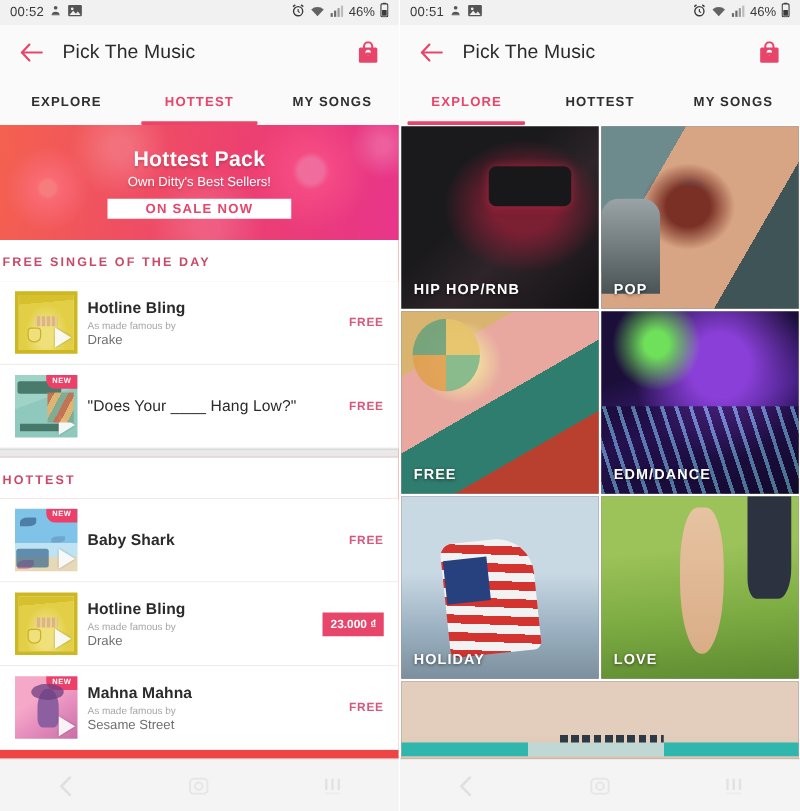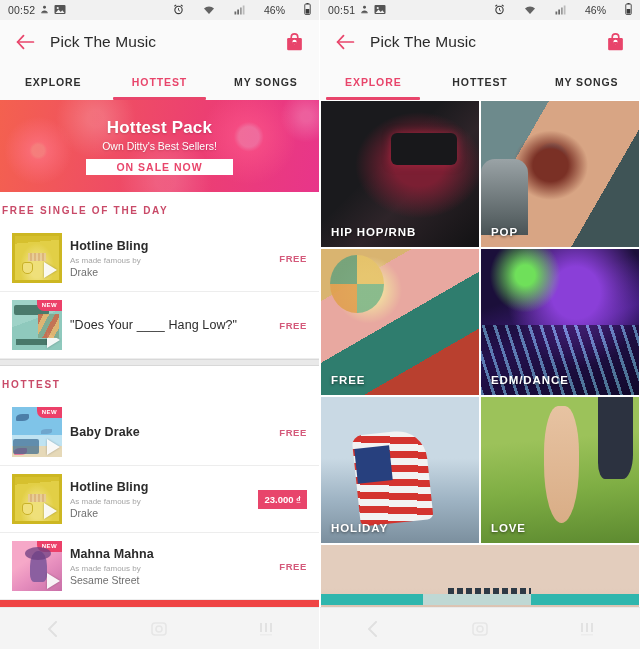--- a/index.html
+++ b/index.html
@@ -8,21 +8,21 @@
   .screens { display:flex; width:640px; height:649px; }
   .phone { width:320px; height:649px; position:relative; overflow:hidden;
     background:#f7f7f7; display:flex; flex-direction:column; }
   .phone.left { border-right:1px solid #ffffff; }
 
   
   .statusbar { height:20px; background:#f1f1f1; display:flex; align-items:center;
     padding:0 8px; flex:0 0 20px; }
   .sb-left { display:flex; align-items:center; gap:4px; }
   .sb-time { font-size:10.5px; color:#3a3a3a; letter-spacing:.2px; }
-  .sb-right { margin-left:auto; display:flex; align-items:center; gap:19px; }
+  .sb-right { margin-left:auto; display:flex; align-items:center; gap:4px; }
   .sb-batt { font-size:10.5px; color:#3a3a3a; }
   .ic { display:inline-block; vertical-align:middle; }
 
   
   .appbar { height:44px; background:#fafafa; display:flex; align-items:center;
     padding:0 14px; flex:0 0 44px; }
   .back { width:22px; height:22px; display:flex; align-items:center; justify-content:center;
     cursor:pointer; }
   .apptitle { font-size:15.5px; color:#2b2b2b; margin-left:14px; letter-spacing:.1px; }
   .bag { margin-left:auto; width:22px; height:22px; display:flex; align-items:center;
@@ -282,21 +282,21 @@
 
       <div class="section-head">HOTTEST</div>
       <div class="list">
 
         <div class="row">
           <div class="thumb th-shark">
             <span class="newbadge">NEW</span>
             <span class="play"></span>
           </div>
           <div class="meta">
-            <div class="song">Baby Drake</div>
+            <div class="song">Baby Shark</div>
           </div>
           <div class="price">FREE</div>
         </div>
 
         <div class="row">
           <div class="thumb th-bling">
             <span class="play"></span>
           </div>
           <div class="meta">
             <div class="song">Hotline Bling</div>

